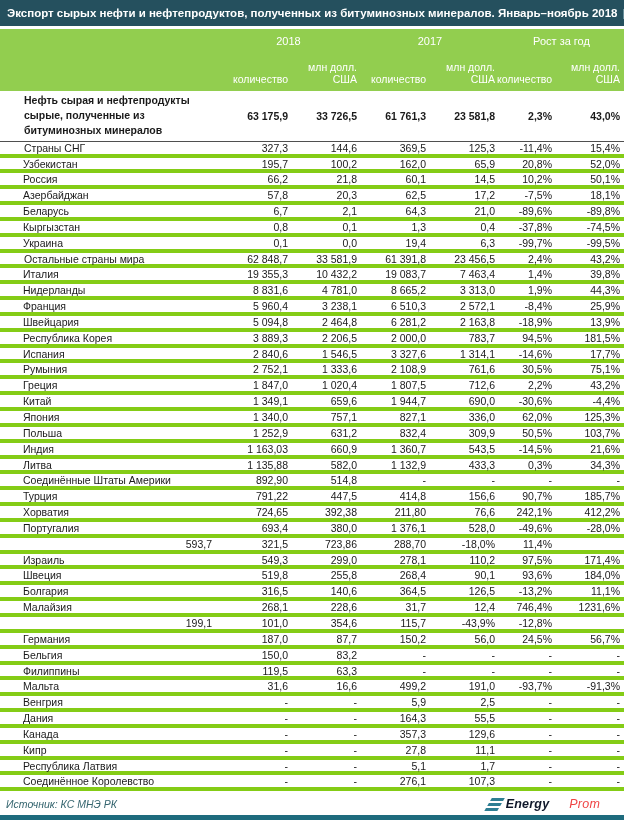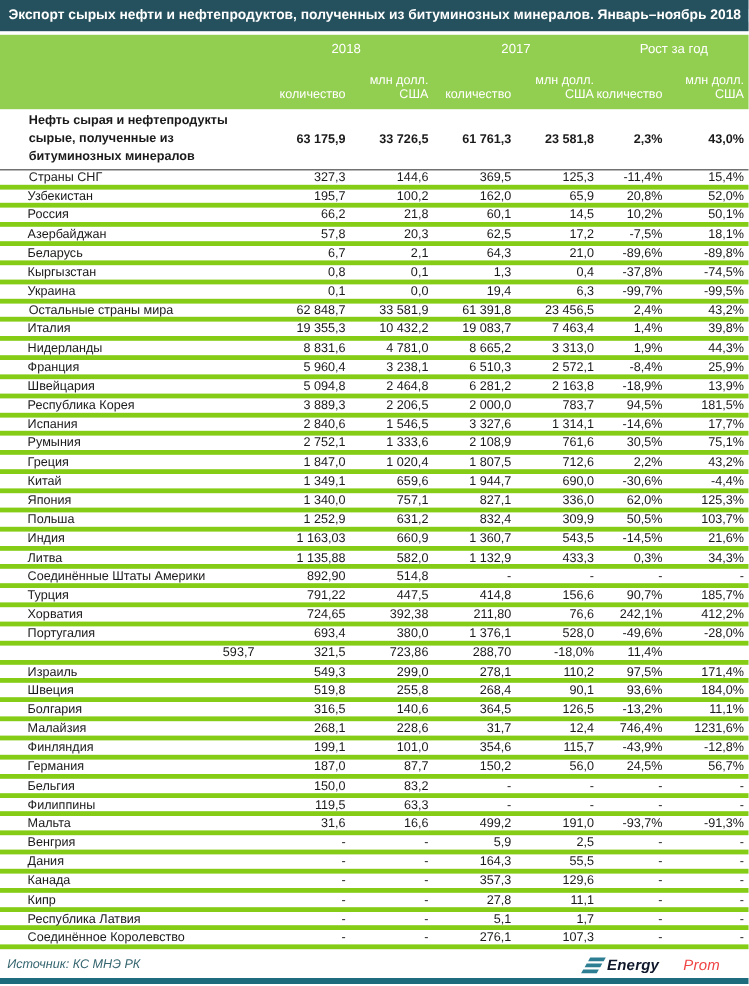--- a/index.html
+++ b/index.html
@@ -346,21 +346,20 @@
       <div class="trow lvl2">
         <div class="cell name">Малайзия</div>
         <div class="cell num">268,1</div>
         <div class="cell num">228,6</div>
         <div class="cell num">31,7</div>
         <div class="cell num">12,4</div>
         <div class="cell num">746,4%</div>
         <div class="cell num">1231,6%</div>
       </div>
       <div class="trow lvl2">
-        <div class="cell name">Финляндия</div>
         <div class="cell num">199,1</div>
         <div class="cell num">101,0</div>
         <div class="cell num">354,6</div>
         <div class="cell num">115,7</div>
         <div class="cell num">-43,9%</div>
         <div class="cell num">-12,8%</div>
       </div>
       <div class="trow lvl2">
         <div class="cell name">Германия</div>
         <div class="cell num">187,0</div>

